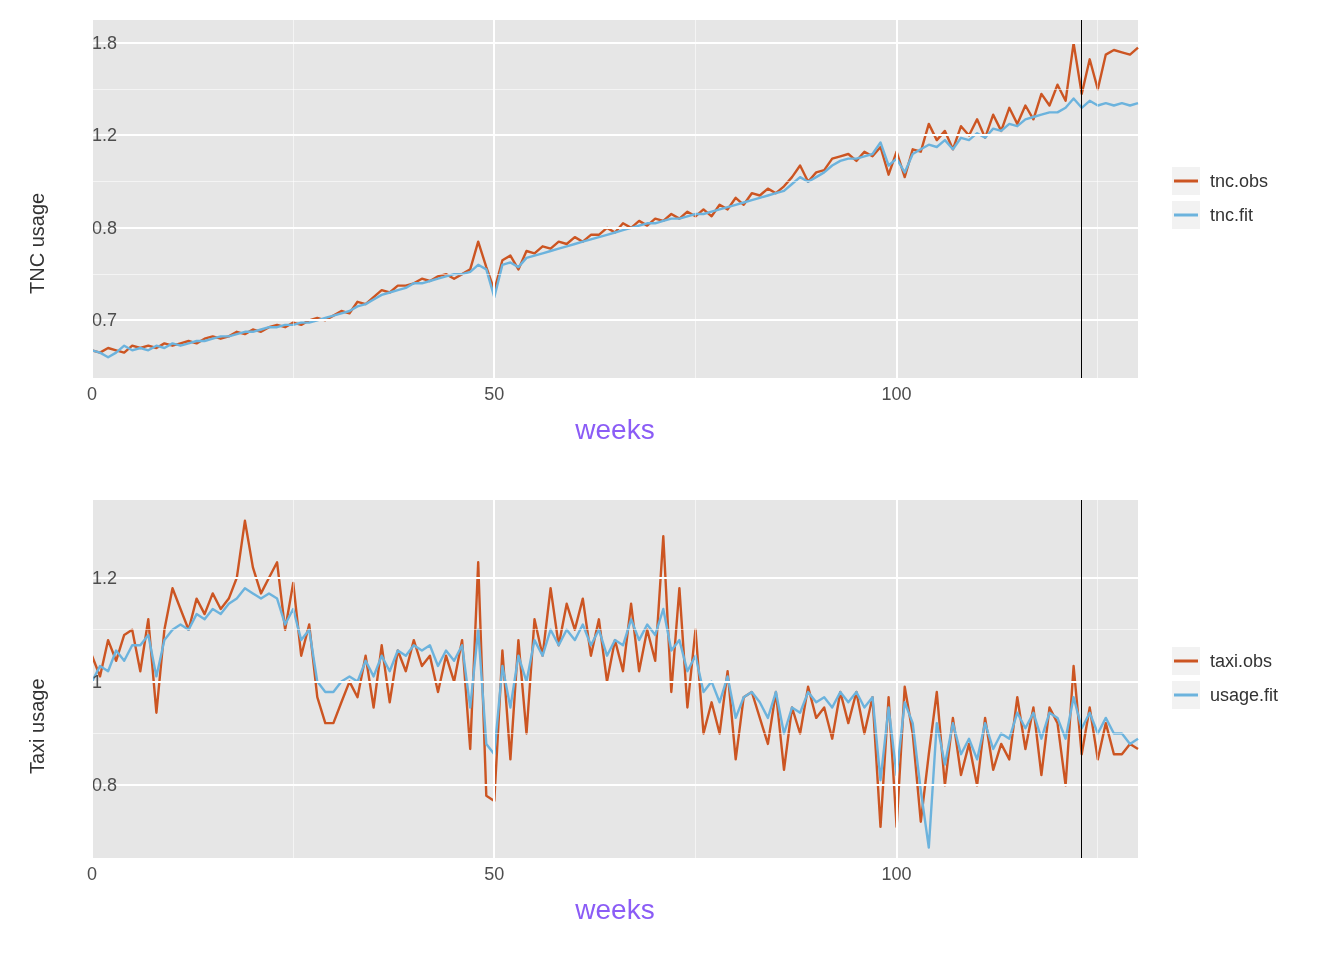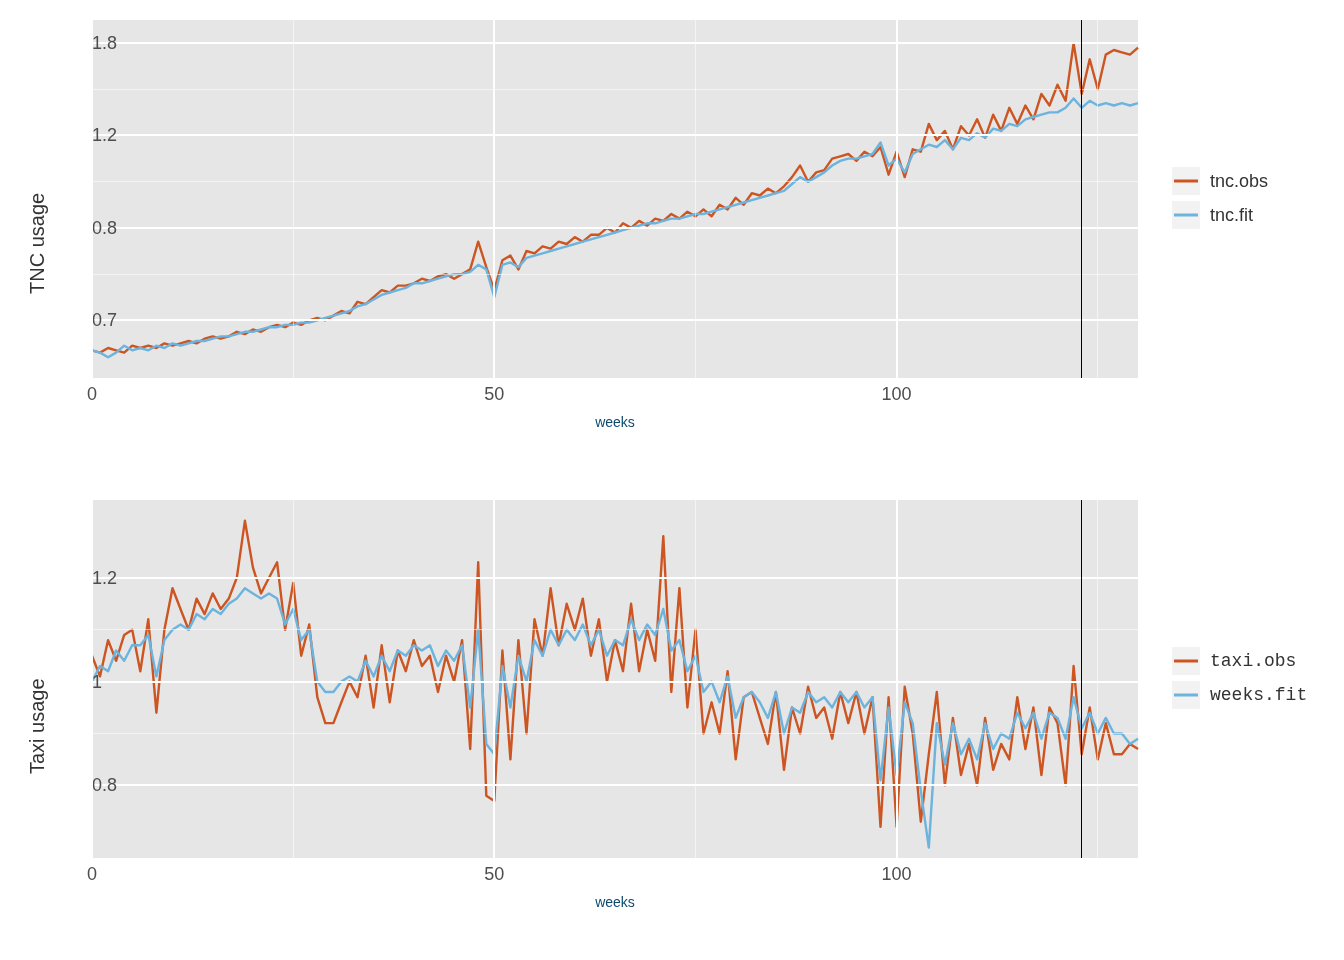--- a/index.html
+++ b/index.html
@@ -36,22 +36,22 @@
     position: absolute;
     font-size: 18px;
     color: #4d4d4d;
   }
   .tick-y { right: 100%; padding-right:8px; transform: translateY(-50%); text-align:right; }
   .tick-x { top: 100%; padding-top:6px; transform: translateX(-50%); }
   .axis-label-x {
     position: absolute;
     left: 0; right: 0;
     text-align: center;
-    font-size: 14px;
-    color: #0c4a6e;
+    font-size: 28px;
+    color: #8b5cf6;
   }
   .axis-label-y {
     position: absolute;
     font-size: 20px;
     color: #333;
     transform-origin: 0 0;
     transform: rotate(-90deg);
     white-space: nowrap;
   }
   .legend {
@@ -164,25 +164,25 @@
         <div class="gridline v" style="left: 803.615px;"></div>
         <span class="tick-label tick-x" style="left: 804.615px;">100</span>
         <div class="gridline v vminor" style="left: 200.654px;"></div>
         <div class="gridline v vminor" style="left: 602.962px;"></div>
         <div class="gridline v vminor" style="left: 1005.27px;"></div>
         <div class="vline" style="left: 988.927px;"></div>
       </div>
   <span class="axis-label-y" style="top:280px; left:26px;">Taxi usage</span>
   <div class="axis-label-x" style="top:400px; left:92px; width:1046px;">weeks</div>
 
-  <div class="legend" style="left:1172px; top:150px; width:160px;font-family:Liberation Mono, monospace;">
+  <div class="legend" style="left:1172px; top:150px; width:160px;">
     <div class="legend-item">
       <span class="legend-key obs"></span>
       <span class="legend-label">taxi.obs</span>
     </div>
     <div class="legend-item">
       <span class="legend-key fit"></span>
-      <span class="legend-label">weeks.fit</span>
+      <span class="legend-label">usage.fit</span>
     </div>
   </div>
 </div>
 
 </div>
 
 </body></html>

